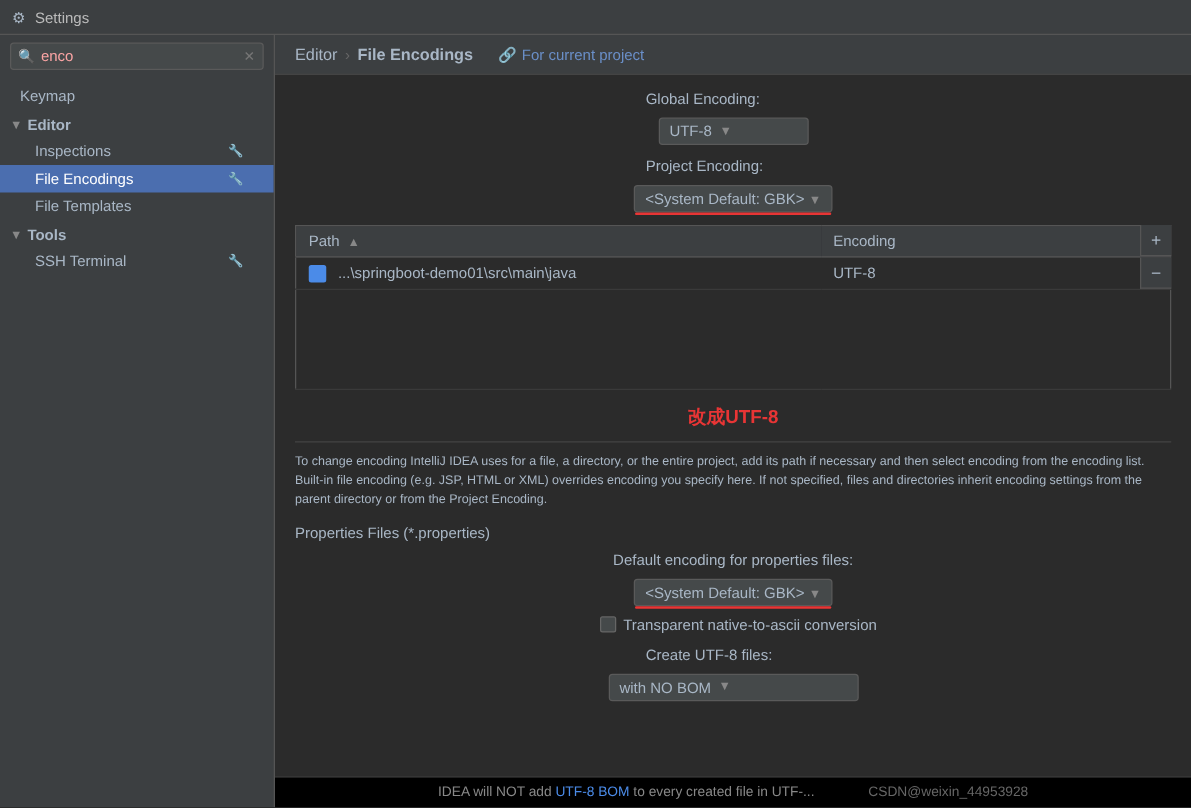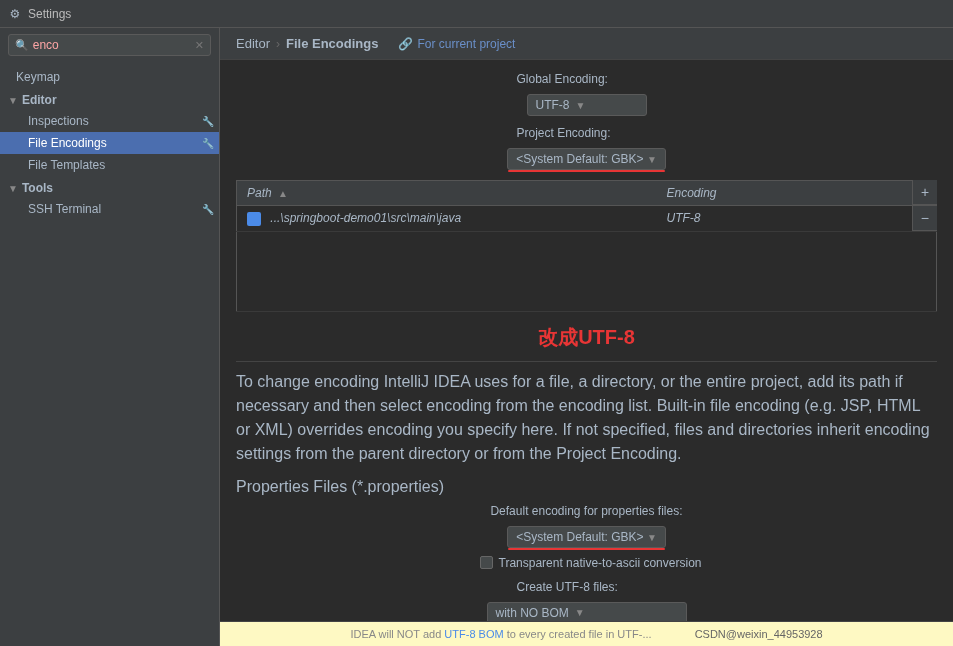--- a/index.html
+++ b/index.html
@@ -82,21 +82,21 @@
       font-size: 11px;
     }
 
     .sidebar-content {
       flex: 1;
       overflow-y: auto;
       padding: 4px 0;
     }
 
     .sidebar-item {
-      padding: 4px 4px 4px 16px;
+      padding: 4px 24px 4px 16px;
       cursor: pointer;
       display: flex;
       align-items: center;
       justify-content: space-between;
       color: #a9b7c6;
     }
     .sidebar-item.selected {
       background: #4b6eaf;
       color: #fff;
     }
@@ -255,35 +255,34 @@
       background: #3c3f41;
       border-left: 1px solid #555;
       border-bottom: 1px solid #555;
       cursor: pointer;
       color: #a9b7c6;
       font-size: 14px;
     }
 
     .table-wrapper {
       position: relative;
-      font-style: italic;
     }
 
     .annotation-text {
       color: #a9b7c6;
-      font-size: 16px;
+      font-size: 10px;
       line-height: 1.5;
       margin: 8px 0 12px 0;
       border-top: 1px solid #444;
       padding-top: 8px;
     }
 
     .section-title {
       color: #a9b7c6;
-      font-size: 16px;
+      font-size: 12px;
       margin-bottom: 8px;
       margin-top: 4px;
     }
 
     .checkbox-row {
       display: flex;
       align-items: center;
       gap: 6px;
     }
     .checkbox {
@@ -320,21 +319,21 @@
       right: 0;
       height: 2px;
       background: #e83535;
       border-radius: 1px;
     }
 
     
     .bottom-note {
       border-top: 1px solid #444;
       padding: 6px 16px;
-      background: #fef9c3;
+      background: #000000;
       font-size: 11px;
       color: #888;
       flex-shrink: 0;
       text-align: center;
     }
     .bottom-note .highlight {
       color: #4b8be8;
     }
 
     .sort-arrow {
@@ -468,21 +467,21 @@
             </tr>
             <tr style="height: 80px;">
                 <td colspan="2"></td>
               </tr>
           </tbody>
         </table>
         <div class="table-add-btn">+</div>
         <div class="table-minus-btn">−</div>
       </div>
 
-      <div class="red-annotation" style="font-size: 20px; color: #e83535; text-align: center; margin: 10px 0;">改成UTF-8</div>
+      <div class="red-annotation" style="font-size: 15px; color: #e83535; text-align: center; margin: 10px 0;">改成UTF-8</div>
 
       <div class="annotation-text">To change encoding IntelliJ IDEA uses for a file, a directory, or the entire project, add its path if necessary and then select encoding from the encoding list. Built-in file encoding (e.g. JSP, HTML or XML) overrides encoding you specify here. If not specified, files and directories inherit encoding settings from the parent directory or from the Project Encoding.</div>
 
       <div class="section-title">Properties Files (*.properties)</div>
 
       <div class="setting-row">
         <span class="setting-label">Default encoding for properties files:</span>
         <div class="dropdown red-underline-wrap">
           <span>&lt;System Default: GBK&gt;</span>
           <span class="dropdown-arrow">▼</span>

